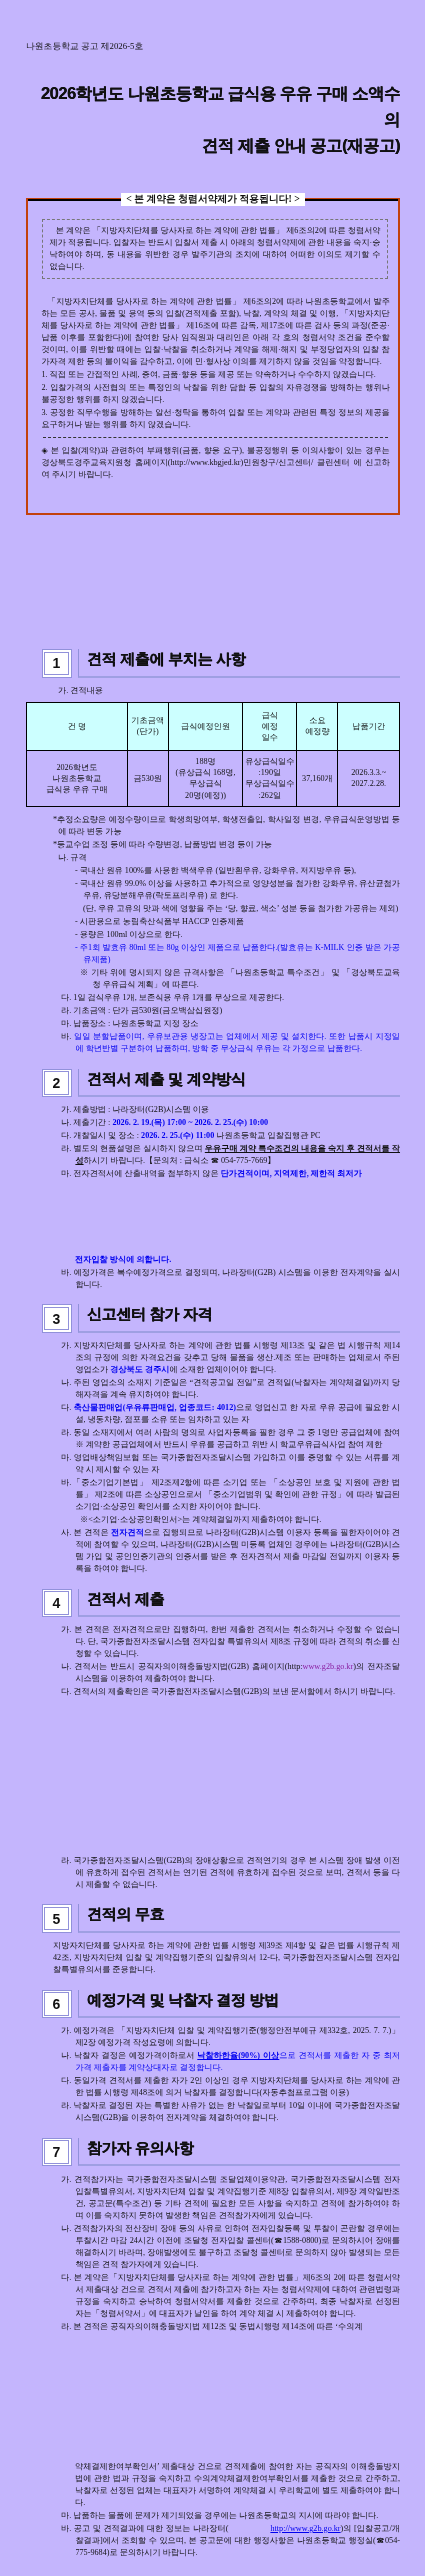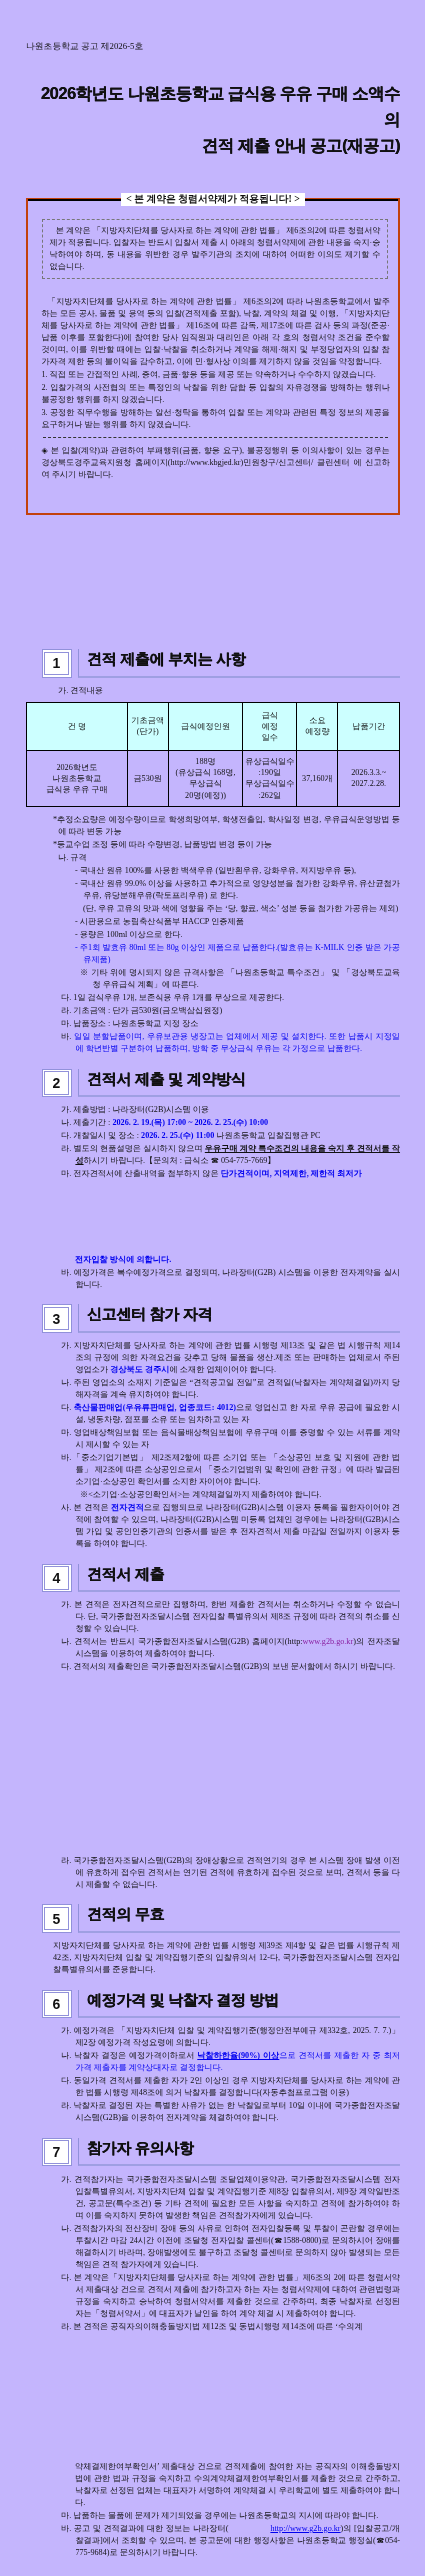--- a/index.html
+++ b/index.html
@@ -189,37 +189,40 @@
     </div>
     <div class="p item">
       <span>가. 지방자치단체를 당사자로 하는 계약에 관한 법률 시행령 제13조 및 같은 법 시행규칙 제14조의 규정에 의한 자격요건을 갖추고 당해 물품을 생산.제조 또는 판매하는 업체로서 주된 영업소가 </span><span class="bblue">경상북도 경주시</span><span>에 소재한 업체이어야 합니다.</span>
     </div>
     <div class="p item">
       <span>나. 주된 영업소의 소재지 기준일은 “견적공고일 전일”로 견적일(</span><span class="bold">낙찰자는 계약체결일</span><span>)까지 당해자격을 계속 유지하여야 합니다.</span>
     </div>
     <div class="p item">
       <span>다. </span><span class="bblue">축산물판매업(우유류판매업, 업종코드: 4012)</span><span>으로 영업신고 한 자로 우유 공급에 필요한 시설, 냉동차량, 점포를 소유 또는 임차하고 있는 자</span>
     </div>
-    <div class="p item">마. 영업배상책임보험 또는 음식물배상책임보험에 우유구매 이를 증명할 수 있는 서류를 계약 시 제시할 수 있는 자</div>
+    <div class="p item">
+      <span>라. 동일 소재지에서 여러 사람의 명의로 사업자등록을 필한 경우 그 중 1명만 공급업체에 참여 </span><span class="bold">※ 계약한 공급업체에서 반드시 우유를 공급하고 위반 시 학교우유급식사업 참여 제한</span>
+    </div>
+    <div class="p item">마. 영업배상책임보험 또는 국가종합전자조달시스템 가입하고 이를 증명할 수 있는 서류를 계약 시 제시할 수 있는 자</div>
     <div class="p item">바.「중소기업기본법」 제2조제2항에 따른 소기업 또는 「소상공인 보호 및 지원에 관한 법률」 제2조에 따른 소상공인으로서 「중소기업범위 및 확인에 관한 규정」에 따라 발급된 소기업·소상공인 확인서를 소지한 자이어야 합니다.</div>
     <div class="p subnote">※&lt;소기업·소상공인확인서&gt;는 계약체결일까지 제출하여야 합니다.</div>
     <div class="p item">
       <span>사. 본 견적은 </span><span class="bblue">전자견적</span><span>으로 집행되므로 나라장터(G2B)시스템 이용자 등록을 필한자이어야 견적에 참여할 수 있으며, 나라장터(G2B)시스템 미등록 업체인 경우에는 나라장터(G2B)시스템 가입 및 공인인증기관의 인증서를 받은 후 전자견적서 제출 마감일 전일까지 이용자 등록을 하여야 합니다.</span>
     </div>
     <div class="sec-h">
       <div class="badge">
           <div class="badge-in">4</div>
         </div>
       <div class="sec-t-wrap">
           <span class="sec-t">견적서 제출</span>
         </div>
     </div>
     <div class="p item">가. 본 견적은 전자견적으로만 집행하며, 한번 제출한 견적서는 취소하거나 수정할 수 없습니다. 단, 국가종합전자조달시스템 전자입찰 특별유의서 제8조 규정에 따라 견적의 취소를 신청할 수 있습니다.</div>
     <div class="p item">
-      <span>나. 견적서는 반드시 국가종합전자조달시스템(G2B) 홈페이지(http:</span><span class="link-p">www.g2b.go.kr</span><span>)의 전자조달시스템을 이용하여 제출하여야 합니다.</span>
+      <span>나. 견적서는 반드시 공직자의이해충돌방지법(G2B) 홈페이지(http:</span><span class="link-p">www.g2b.go.kr</span><span>)의 전자조달시스템을 이용하여 제출하여야 합니다.</span>
     </div>
     <div class="p item">다. 견적서의 제출확인은 국가종합전자조달시스템(G2B)의 보낸 문서함에서 하시기 바랍니다.</div>
   </div>
 
   <div class="page">
     <div class="p item" style="padding-top:48px;">라. 국가종합전자조달시스템(G2B)의 장애상황으로 견적연기의 경우 본 시스템 장애 발생 이전에 유효하게 접수된 견적서는 연기된 견적에 유효하게 접수된 것으로 보며, 견적서 등을 다시 제출할 수 없습니다.</div>
     <div class="sec-h">
       <div class="badge">
           <div class="badge-in">5</div>
         </div>

